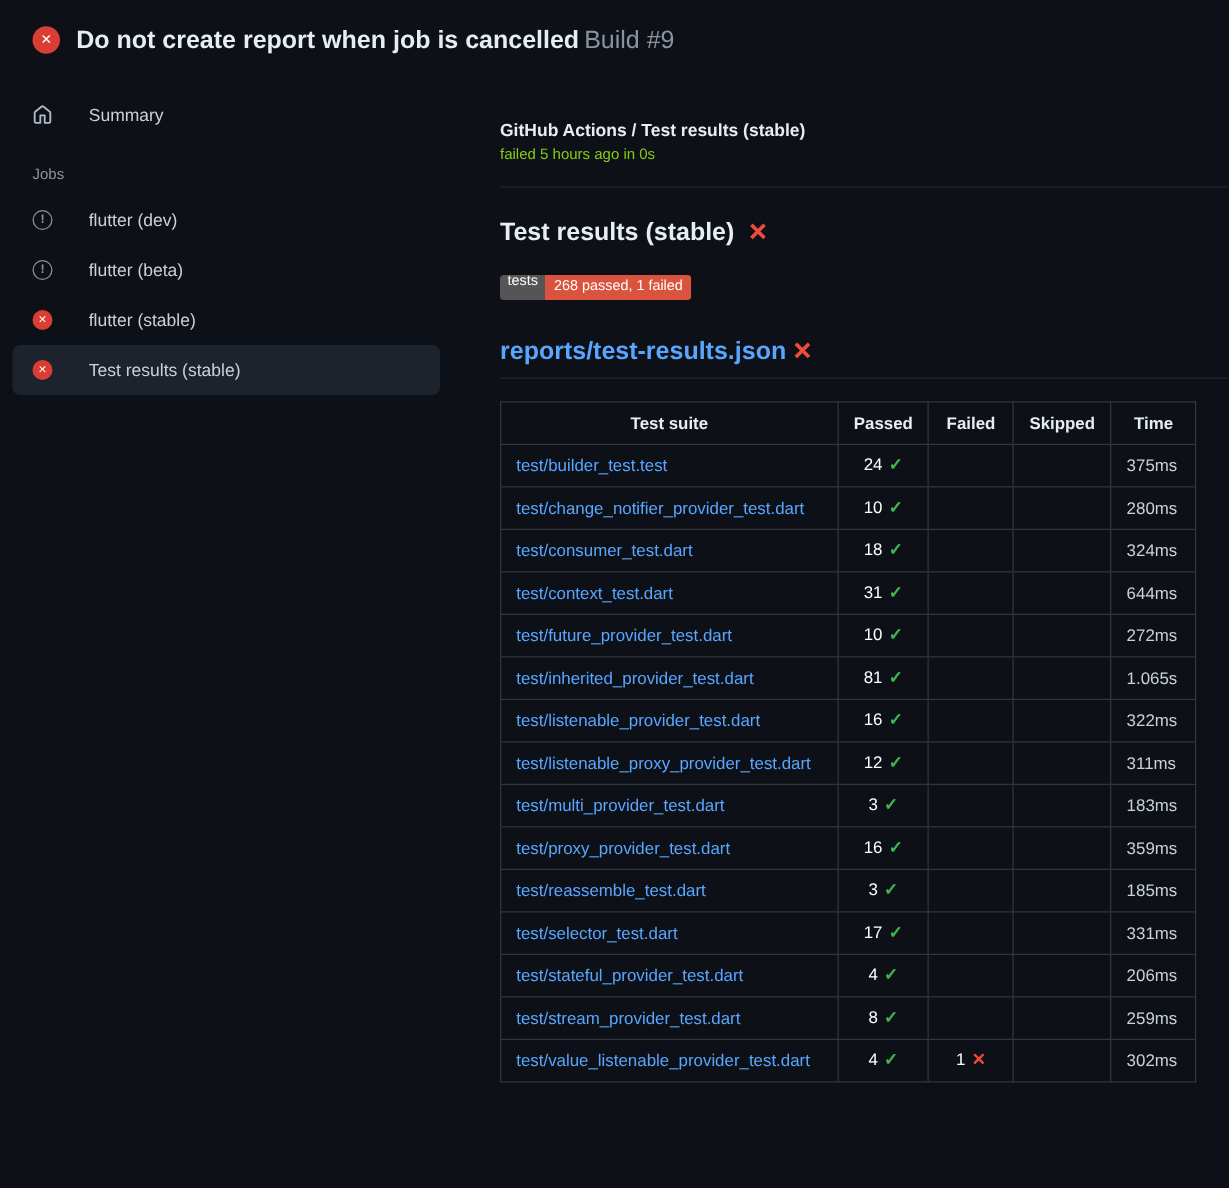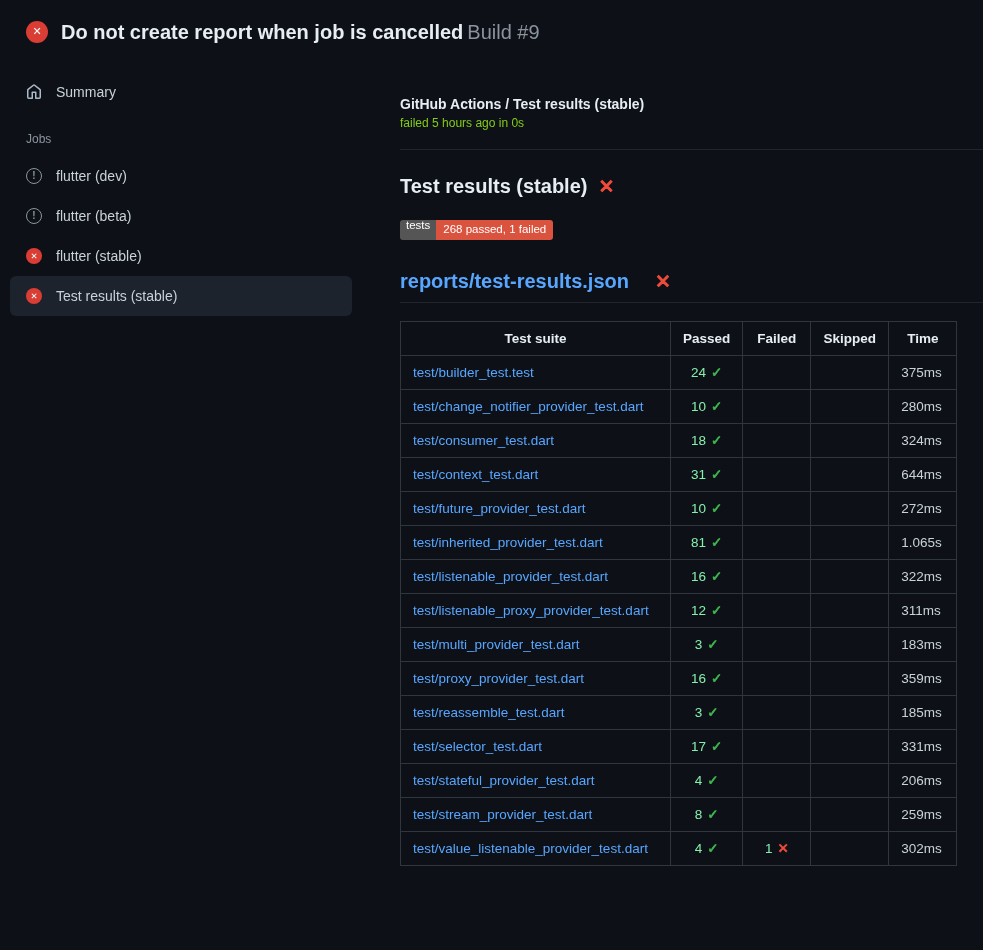--- a/index.html
+++ b/index.html
@@ -24,21 +24,21 @@
   }
   .status-circle.big{width:22px;height:22px;font-size:11px}
   .status-circle.small{width:16px;height:16px;font-size:8.5px}
 
   
   .layout{display:flex;align-items:flex-start}
 
   
   .sidebar{width:380px;flex:none;padding:26px 28px 0 10px}
   .sidebar-item{
-    display:flex;align-items:center;gap:14px;height:40px;padding:0 16px;
+    display:flex;align-items:center;gap:29px;height:40px;padding:0 16px;
     border-radius:6px;font-size:14px;color:#c9d1d9;cursor:pointer;
   }
   .sidebar-item.selected{background:#1d232c}
   .home-icon{width:16px;height:16px;fill:#adbac7;flex:none}
   .jobs-heading{font-size:12px;color:#8b949e;padding:20px 16px 10px}
   .neutral-circle{
     width:16px;height:16px;border:1.5px solid #8b949e;border-radius:50%;
     color:#8b949e;font-size:10px;font-weight:700;
     display:inline-flex;align-items:center;justify-content:center;flex:none;line-height:1;
   }
@@ -54,35 +54,35 @@
   .heading-x{
     color:var(--red,#f14c3b);font-weight:700;font-size:19px;line-height:1;
     font-family:"DejaVu Sans",sans-serif;-webkit-text-stroke:1px currentColor;
   }
 
   .badge{display:inline-flex;margin-top:22px;font-size:11.5px;border-radius:3px;overflow:hidden;line-height:1;font-weight:400}
   .badge-label{background:var(--badge-label-bg,#555555);color:#fff;padding:0 6px}
   .badge-value{background:var(--badge-value-bg,#d9533f);color:#fff;padding:4px 7px}
 
   .report-heading{
-    display:flex;align-items:center;gap:26px;margin-top:30px;padding-bottom:9px;
+    display:flex;align-items:center;gap:5px;margin-top:30px;padding-bottom:9px;
     border-bottom:1px solid #21262d;font-size:20px;font-weight:700;line-height:1.15;
   }
   .report-link{color:var(--accent,#58a6ff)}
 
   .summary-line{margin-top:21px;font-size:14px;color:#c9d1d9}
   .summary-line strong{color:#e6edf3;font-weight:700}
 
   
   .results-table{margin-top:18px;border-collapse:collapse;table-layout:fixed;font-size:13.5px}
   .results-table th,.results-table td{border:1px solid #30363d;height:34px;padding:6px 12px;overflow:hidden;white-space:nowrap}
   .results-table th{font-weight:700;color:#e6edf3;text-align:center}
   th.col-num{text-align:center}
   .num-cell{text-align:center}
-  .num-cell .num{color:#86efac}
+  .num-cell .num{color:#ffffff}
   .cell-icon{
     font-weight:700;margin-left:5px;font-family:"DejaVu Sans",sans-serif;
     -webkit-text-stroke:0.6px currentColor;
   }
   .cell-icon.check{color:var(--green,#3fb950)}
   .cell-icon.cross{color:var(--red,#f14c3b)}
   .suite-link{color:var(--accent,#58a6ff)}
   .time-cell{color:#c9d1d9}
 </style>
 </head>

